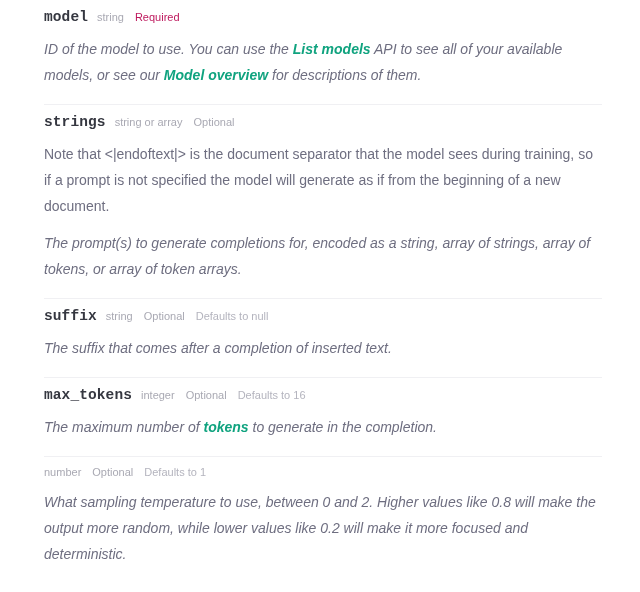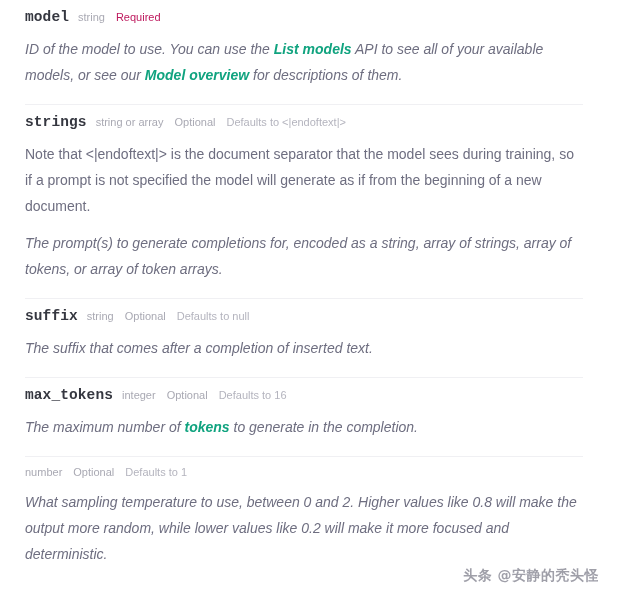--- a/index.html
+++ b/index.html
@@ -15,20 +15,21 @@
     color: #565869;
     -webkit-font-smoothing: antialiased;
   }
 
   .doc {
     position: relative;
     width: 608px;
     height: 592px;
     padding: 0;
     box-sizing: border-box;
+    margin-left: 19px;
   }
 
   .param-block {
     padding: 0 25px 0 25px;
   }
 
   
   .param-head {
     display: flex;
     align-items: baseline;
@@ -119,21 +120,20 @@
           <span class="param-meta required">Required</span>
         </div>
         <p class="para first"><span>ID of the model to use. You can use the </span><a class="link">List models</a><span> API to see all of your available models, or see our </span><a class="link">Model overview</a><span> for descriptions of them.</span></p>
       </div>
       <div class="divider"></div>
       <div class="param-block">
         <div class="param-head">
           <span class="param-name">strings</span>
           <span class="param-meta">string or array</span>
           <span class="param-meta">Optional</span>
-          <span class="param-meta default">Defaults to &lt;|endoftext|&gt;</span>
         </div>
         <p class="para"><span>Note that &lt;|endoftext|&gt; is the document separator that the model sees during training, so if a prompt is not specified the model will generate as if from the beginning of a new document.</span></p>
         <p class="para first"><span>The prompt(s) to generate completions for, encoded as a string, array of strings, array of tokens, or array of token arrays.</span></p>
       </div>
       <div class="divider"></div>
       <div class="param-block">
         <div class="param-head">
           <span class="param-name">suffix</span>
           <span class="param-meta">string</span>
           <span class="param-meta">Optional</span>
@@ -154,14 +154,13 @@
       <div class="divider"></div>
       <div class="param-block">
         <div class="param-head">
           <span class="param-meta">number</span>
           <span class="param-meta">Optional</span>
           <span class="param-meta default">Defaults to 1</span>
         </div>
         <p class="para first"><span>What sampling temperature to use, between 0 and 2. Higher values like 0.8 will make the output more random, while lower values like 0.2 will make it more focused and deterministic.</span></p>
       </div>
     </div>
-  <div class="watermark">头条 @安静的秃头怪</div>
 </div>
 
 </body></html>

